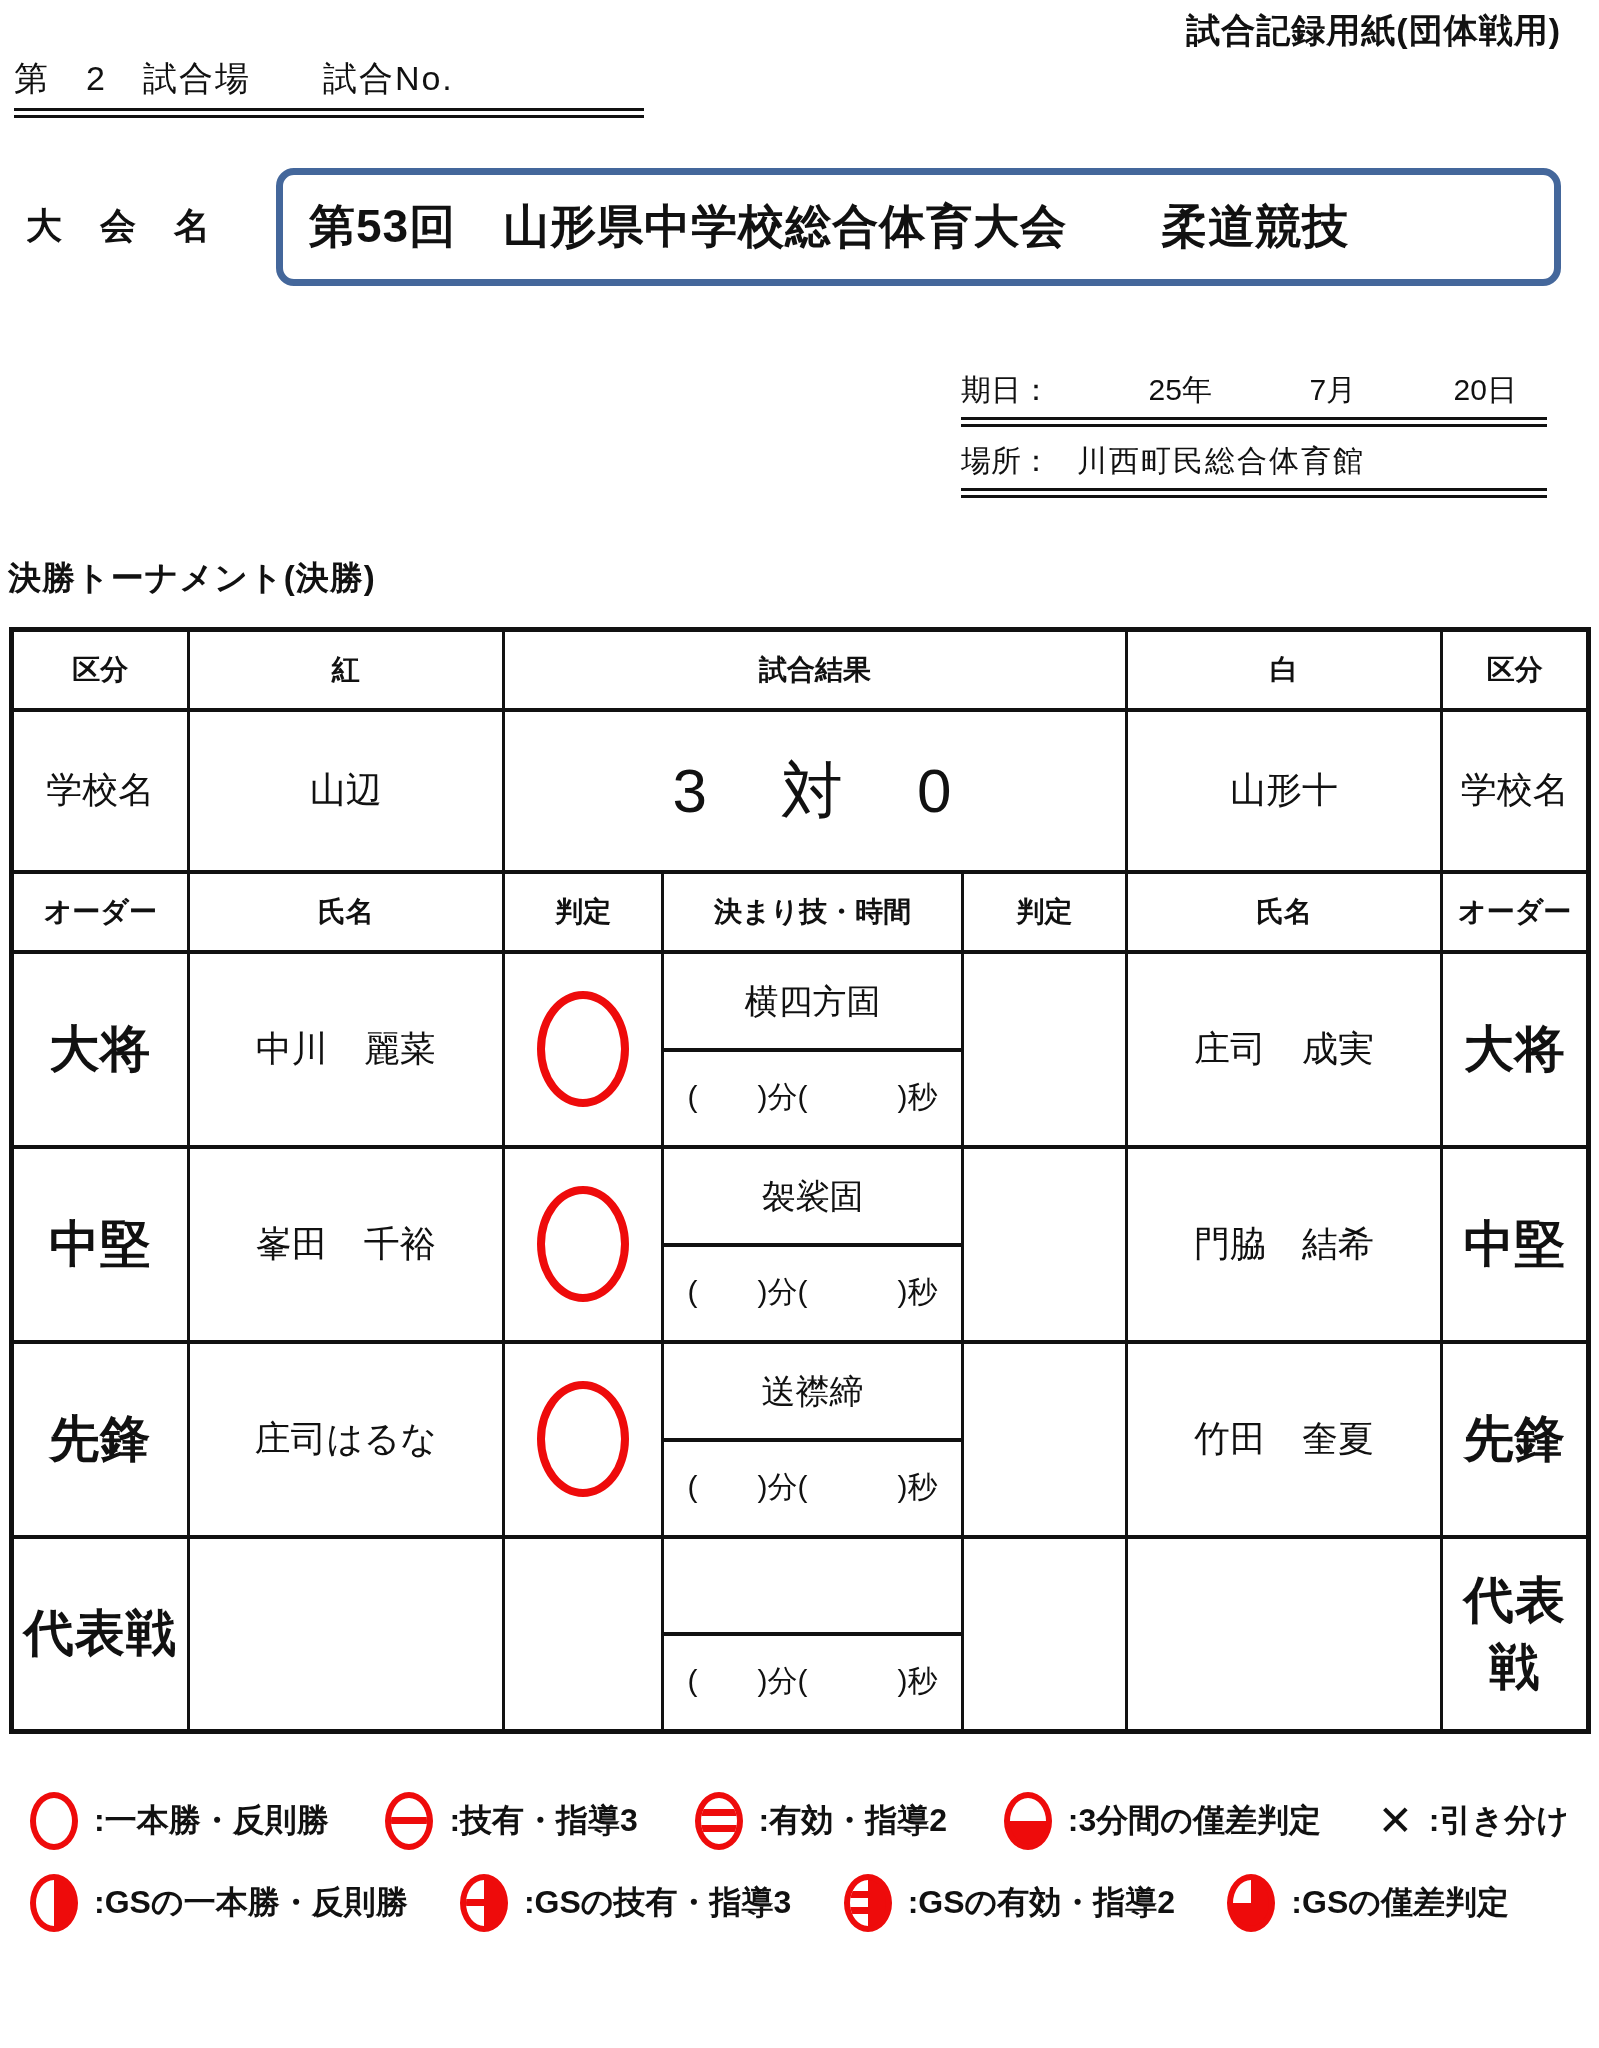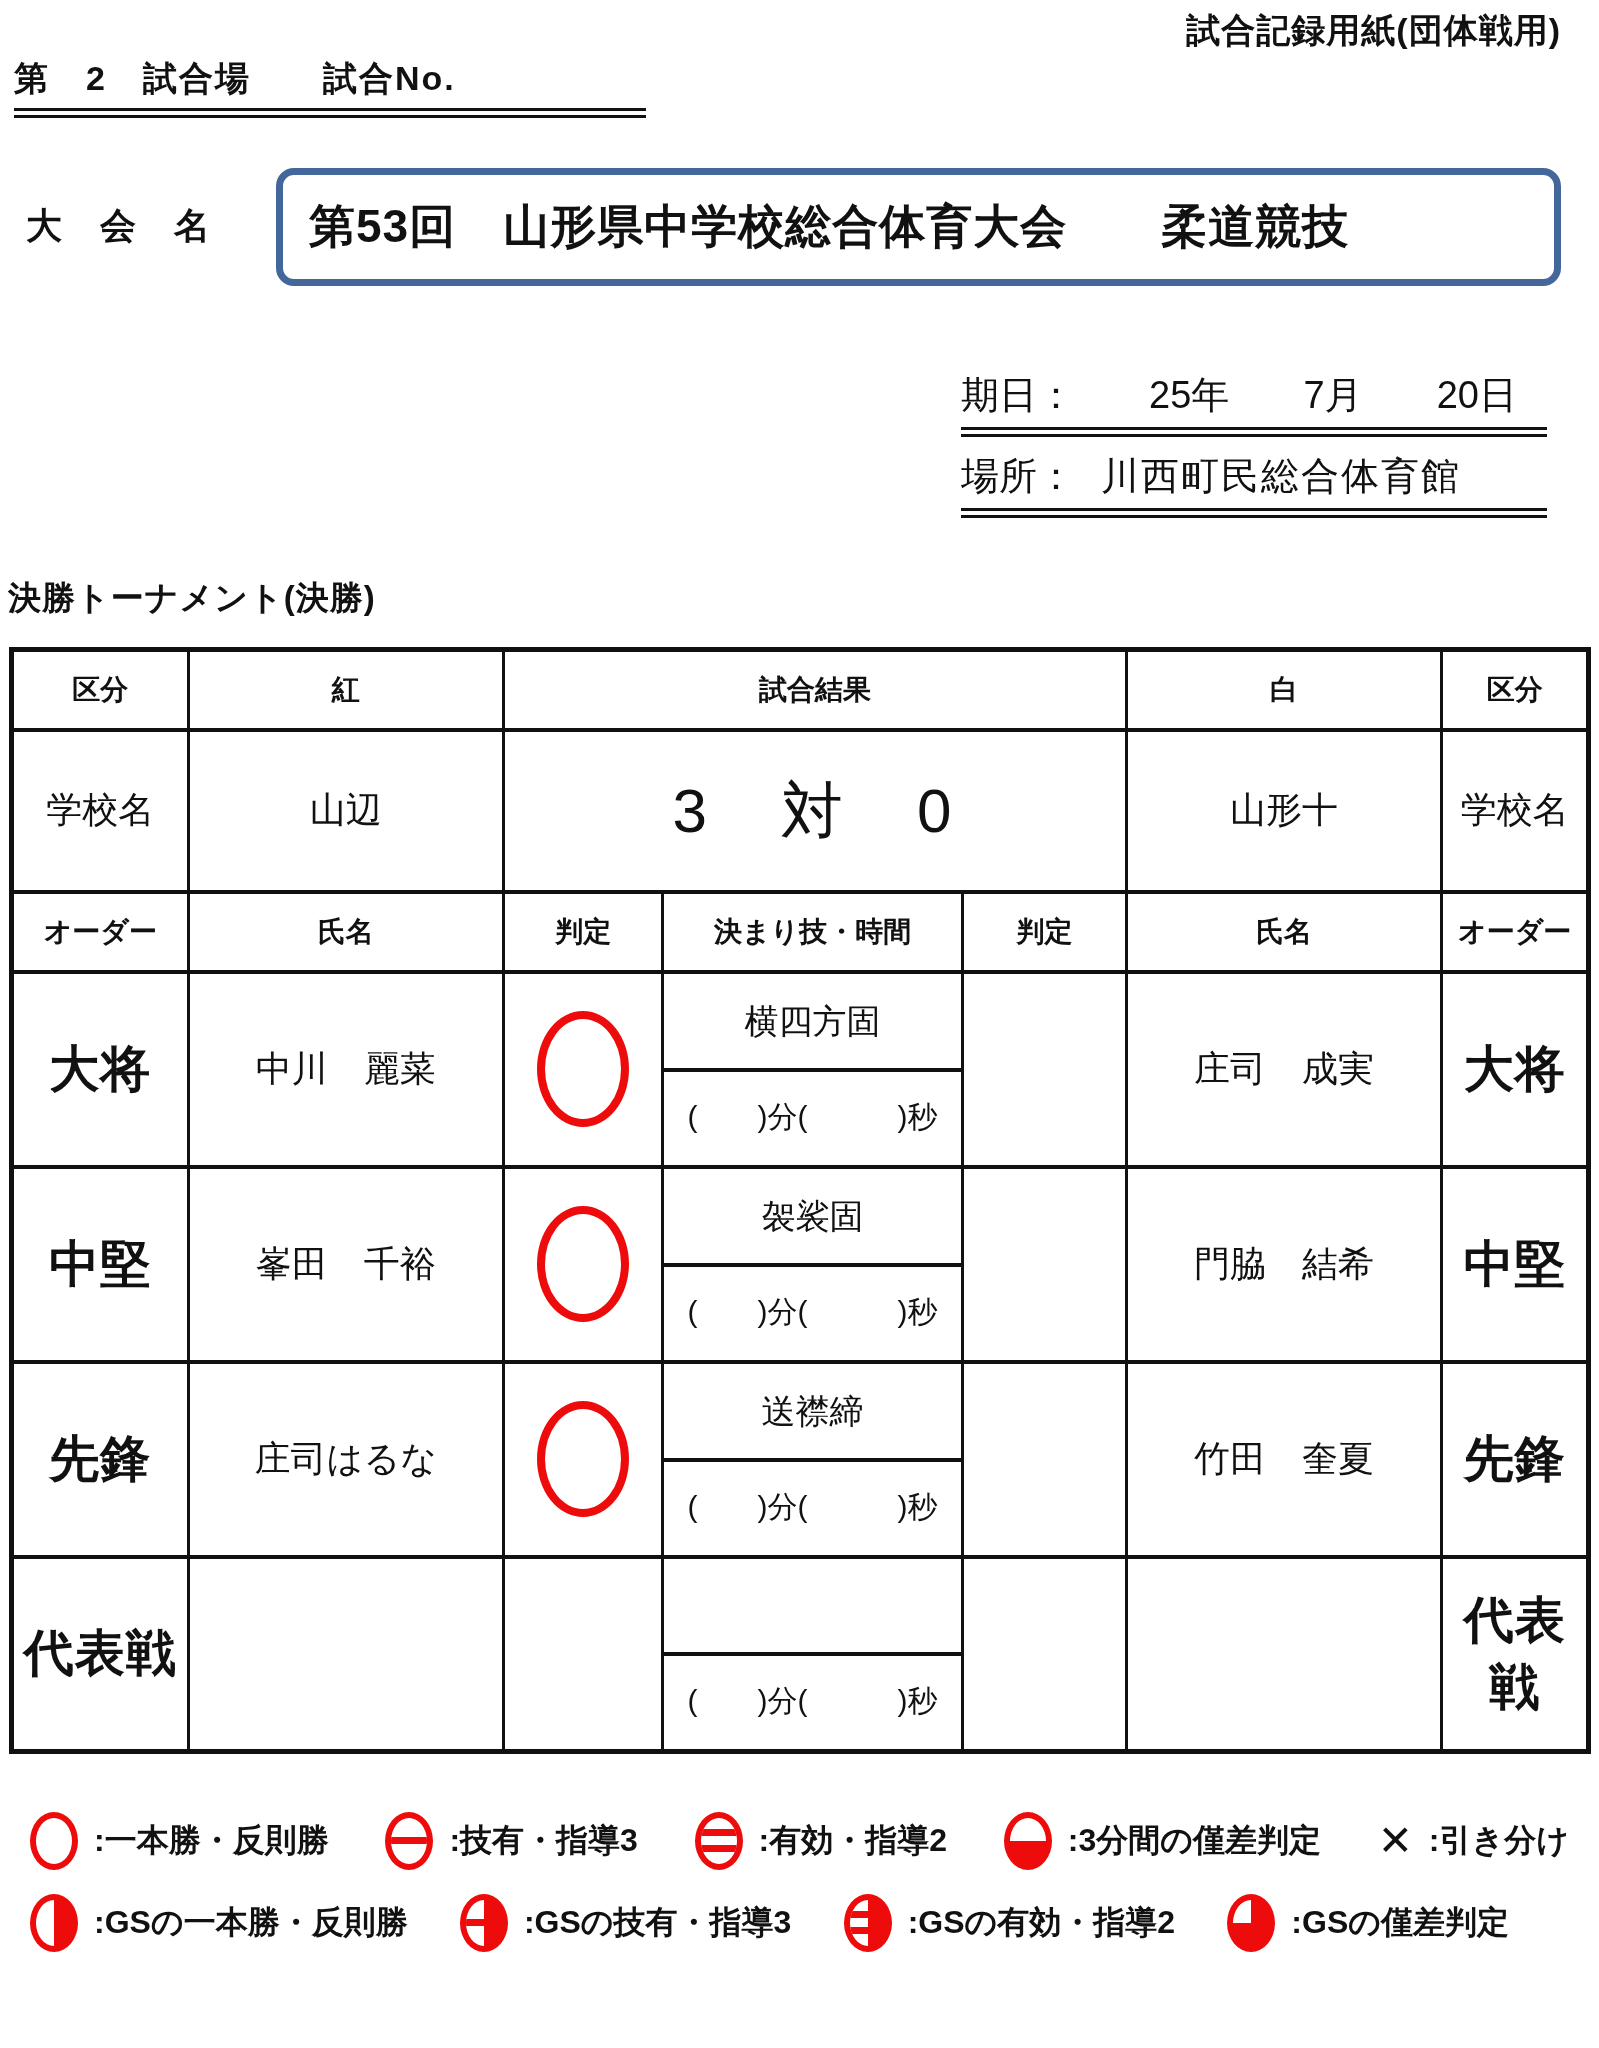--- a/index.html
+++ b/index.html
@@ -12,38 +12,38 @@
     width:1599px;height:2048px;
     background:#fff;color:var(--ink);
     font-family:"Liberation Sans","DejaVu Sans",sans-serif;
     overflow:hidden;
   }
   .page{width:1599px;height:2048px;position:relative;padding:8px 0 0 0;}
 
   
   .top-row{display:flex;justify-content:space-between;align-items:flex-start;padding:0 38px 0 14px;}
   .court-line{
-    margin-top:48px;font-size:34px;font-weight:bold;
+    margin-top:48px;font-size:34px;font-weight:normal;
     border-bottom:10px double var(--ink);
     padding:0 190px 6px 0;letter-spacing:2px;
   }
   .sheet-title{font-size:34px;font-weight:bold;letter-spacing:1px;}
 
   
   .meet-row{display:flex;align-items:flex-start;margin:50px 38px 0 26px;}
   .meet-label{font-size:36px;font-weight:bold;letter-spacing:14px;margin-top:34px;white-space:nowrap;}
   .meet-box{
     flex:1;margin-left:52px;border:7px solid var(--blue);border-radius:18px;
     min-height:118px;display:flex;align-items:center;
     padding:10px 20px 10px 26px;
   }
   .meet-box .meet-name{font-size:46px;font-weight:bold;letter-spacing:1px;white-space:nowrap;}
 
   
-  .dateplace{width:586px;margin:84px 52px 0 auto;font-size:38px;}
+  .dateplace{width:586px;margin:84px 52px 0 auto;font-size:30px;}
   .dp-line{border-bottom:10px double var(--ink);padding-bottom:6px;display:flex;align-items:baseline;}
   .dp-line.date{justify-content:space-between;padding-right:30px;}
   .dp-line.place{margin-top:14px;}
   .dp-line .lbl{font-weight:normal;}
   .dp-line.place .val{margin-left:26px;letter-spacing:2px;}
 
   
   .division{font-size:72px;font-weight:bold;margin:6px 0 0 22px;letter-spacing:4px;}
   .bracket{font-size:33px;font-weight:bold;margin:58px 0 26px 8px;letter-spacing:1px;}
 

